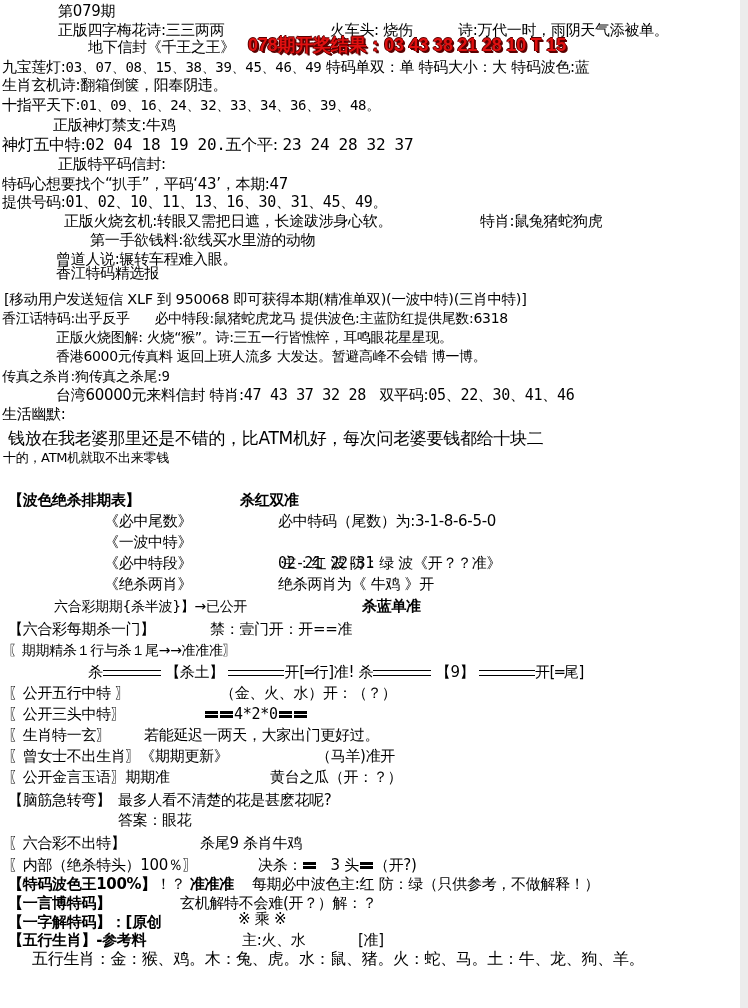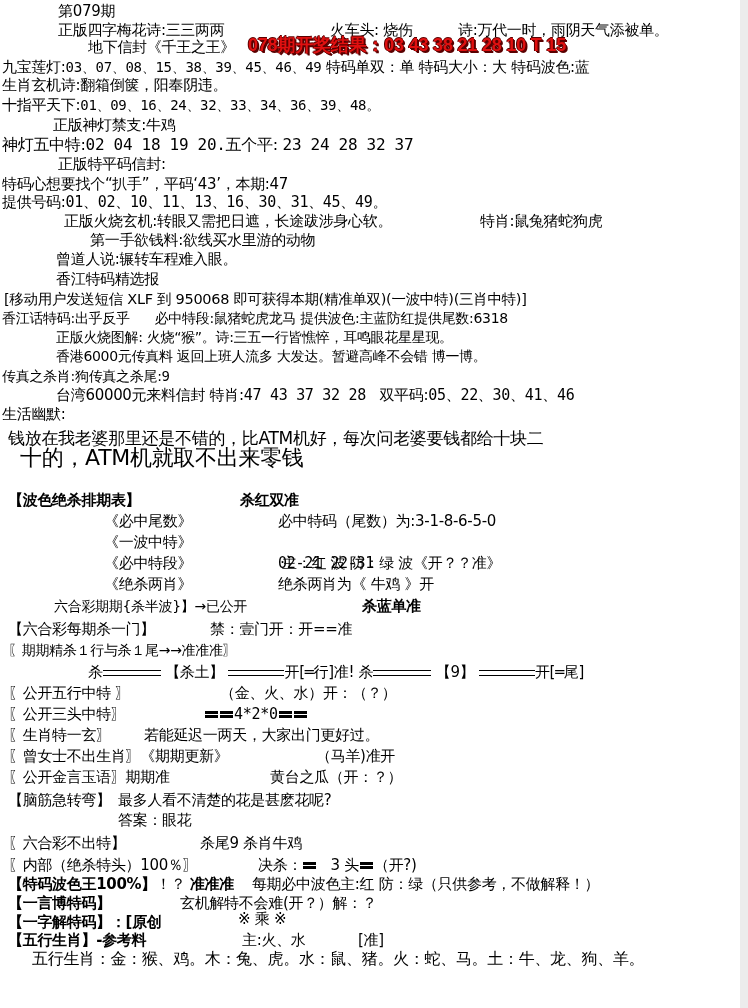--- a/index.html
+++ b/index.html
@@ -71,41 +71,41 @@
   </div>
   <div class="ln" style="left:480px;top:212px;">
     <span>特肖:</span><span>鼠兔猪蛇狗虎</span>
   </div>
   <div class="ln" style="left:56px;top:250px;">
     <span>曾道人说:</span><span>辗转车程难入眼。</span>
   </div>
   <div class="ln" style="left:90px;top:231px;">
     <span>第一手欲钱料:</span><span>欲线买水里游的动物</span>
   </div>
-  <div class="ln" style="left:56px;top:270px;text-align:center;">香江特码精选报</div>
+  <div class="ln" style="left:56px;top:264px;text-align:center;">香江特码精选报</div>
   <div class="ln" style="left:4px;top:290px;font-size:14.5px;">[移动用户发送短信 XLF 到 950068 即可获得本期(精准单双)(一波中特)(三肖中特)]</div>
   <div class="ln sm" style="left:2px;top:309px;">
     <span>香江话特码:</span><span>出乎反乎</span>&nbsp;&nbsp;&nbsp;&nbsp;&nbsp;&nbsp;<span>必中特段:</span><span>鼠猪蛇虎龙马</span> <span>提供波色:</span><span>主蓝防红</span><span>提供尾数:</span><span>6318</span>
   </div>
   <div class="ln sm" style="left:56px;top:328px;">
     <span>正版火烧图解:</span> <span>火烧“猴”。诗:三五一行皆憔悴，耳鸣眼花星星现。</span>
   </div>
   <div class="ln sm" style="left:56px;top:347px;">
     <span>香港6000元传真料</span> <span>返回上班人流多   大发达。暂避高峰不会错   博一博。</span>
   </div>
   <div class="ln sm" style="left:2px;top:367px;">
     <span>传真之杀肖:</span><span>狗</span><span>传真之杀尾:</span><span class="mono">9</span>
   </div>
   <div class="ln" style="left:56px;top:386px;">
     <span>台湾60000元来料信封</span> <span>特肖:</span><span class="mono">47 43 37 32 28</span>&nbsp;&nbsp;&nbsp;<span>双平码:</span><span class="mono">05、22、30、41、46</span>
   </div>
   <div class="ln" style="left:2px;top:405px;">生活幽默:</div>
 
   <div class="ln big" style="left:8px;top:428px;font-size:17px;">钱放在我老婆那里还是不错的，比ATM机好，每次问老婆要钱都给十块二</div>
-  <div class="ln big" style="left:20px;top:448px;font-size:22px;text-align:center;">十的，ATM机就取不出来零钱</div>
+  <div class="ln big" style="left:3px;top:448px;font-size:13px;text-align:center;">十的，ATM机就取不出来零钱</div>
 
   <div class="ln b" style="left:8px;top:491px;">【波色绝杀排期表】</div>
   <div class="ln b" style="left:240px;top:491px;">杀红双准</div>
 
   <div class="ln" style="left:104px;top:512px;">《必中尾数》</div>
   <div class="ln" style="left:278px;top:512px;">必中特码（尾数）为:3-1-8-6-5-0</div>
   <div class="ln" style="left:104px;top:533px;">《一波中特》</div>
   <div class="ln" style="left:282px;top:533px;margin-top:21px;">主：红 波 防：绿 波《开？？准》</div>
   <div class="ln" style="left:104px;top:554px;">《必中特段》</div>
   <div class="ln mono" style="left:278px;top:554px;">02-21 22-31</div>

